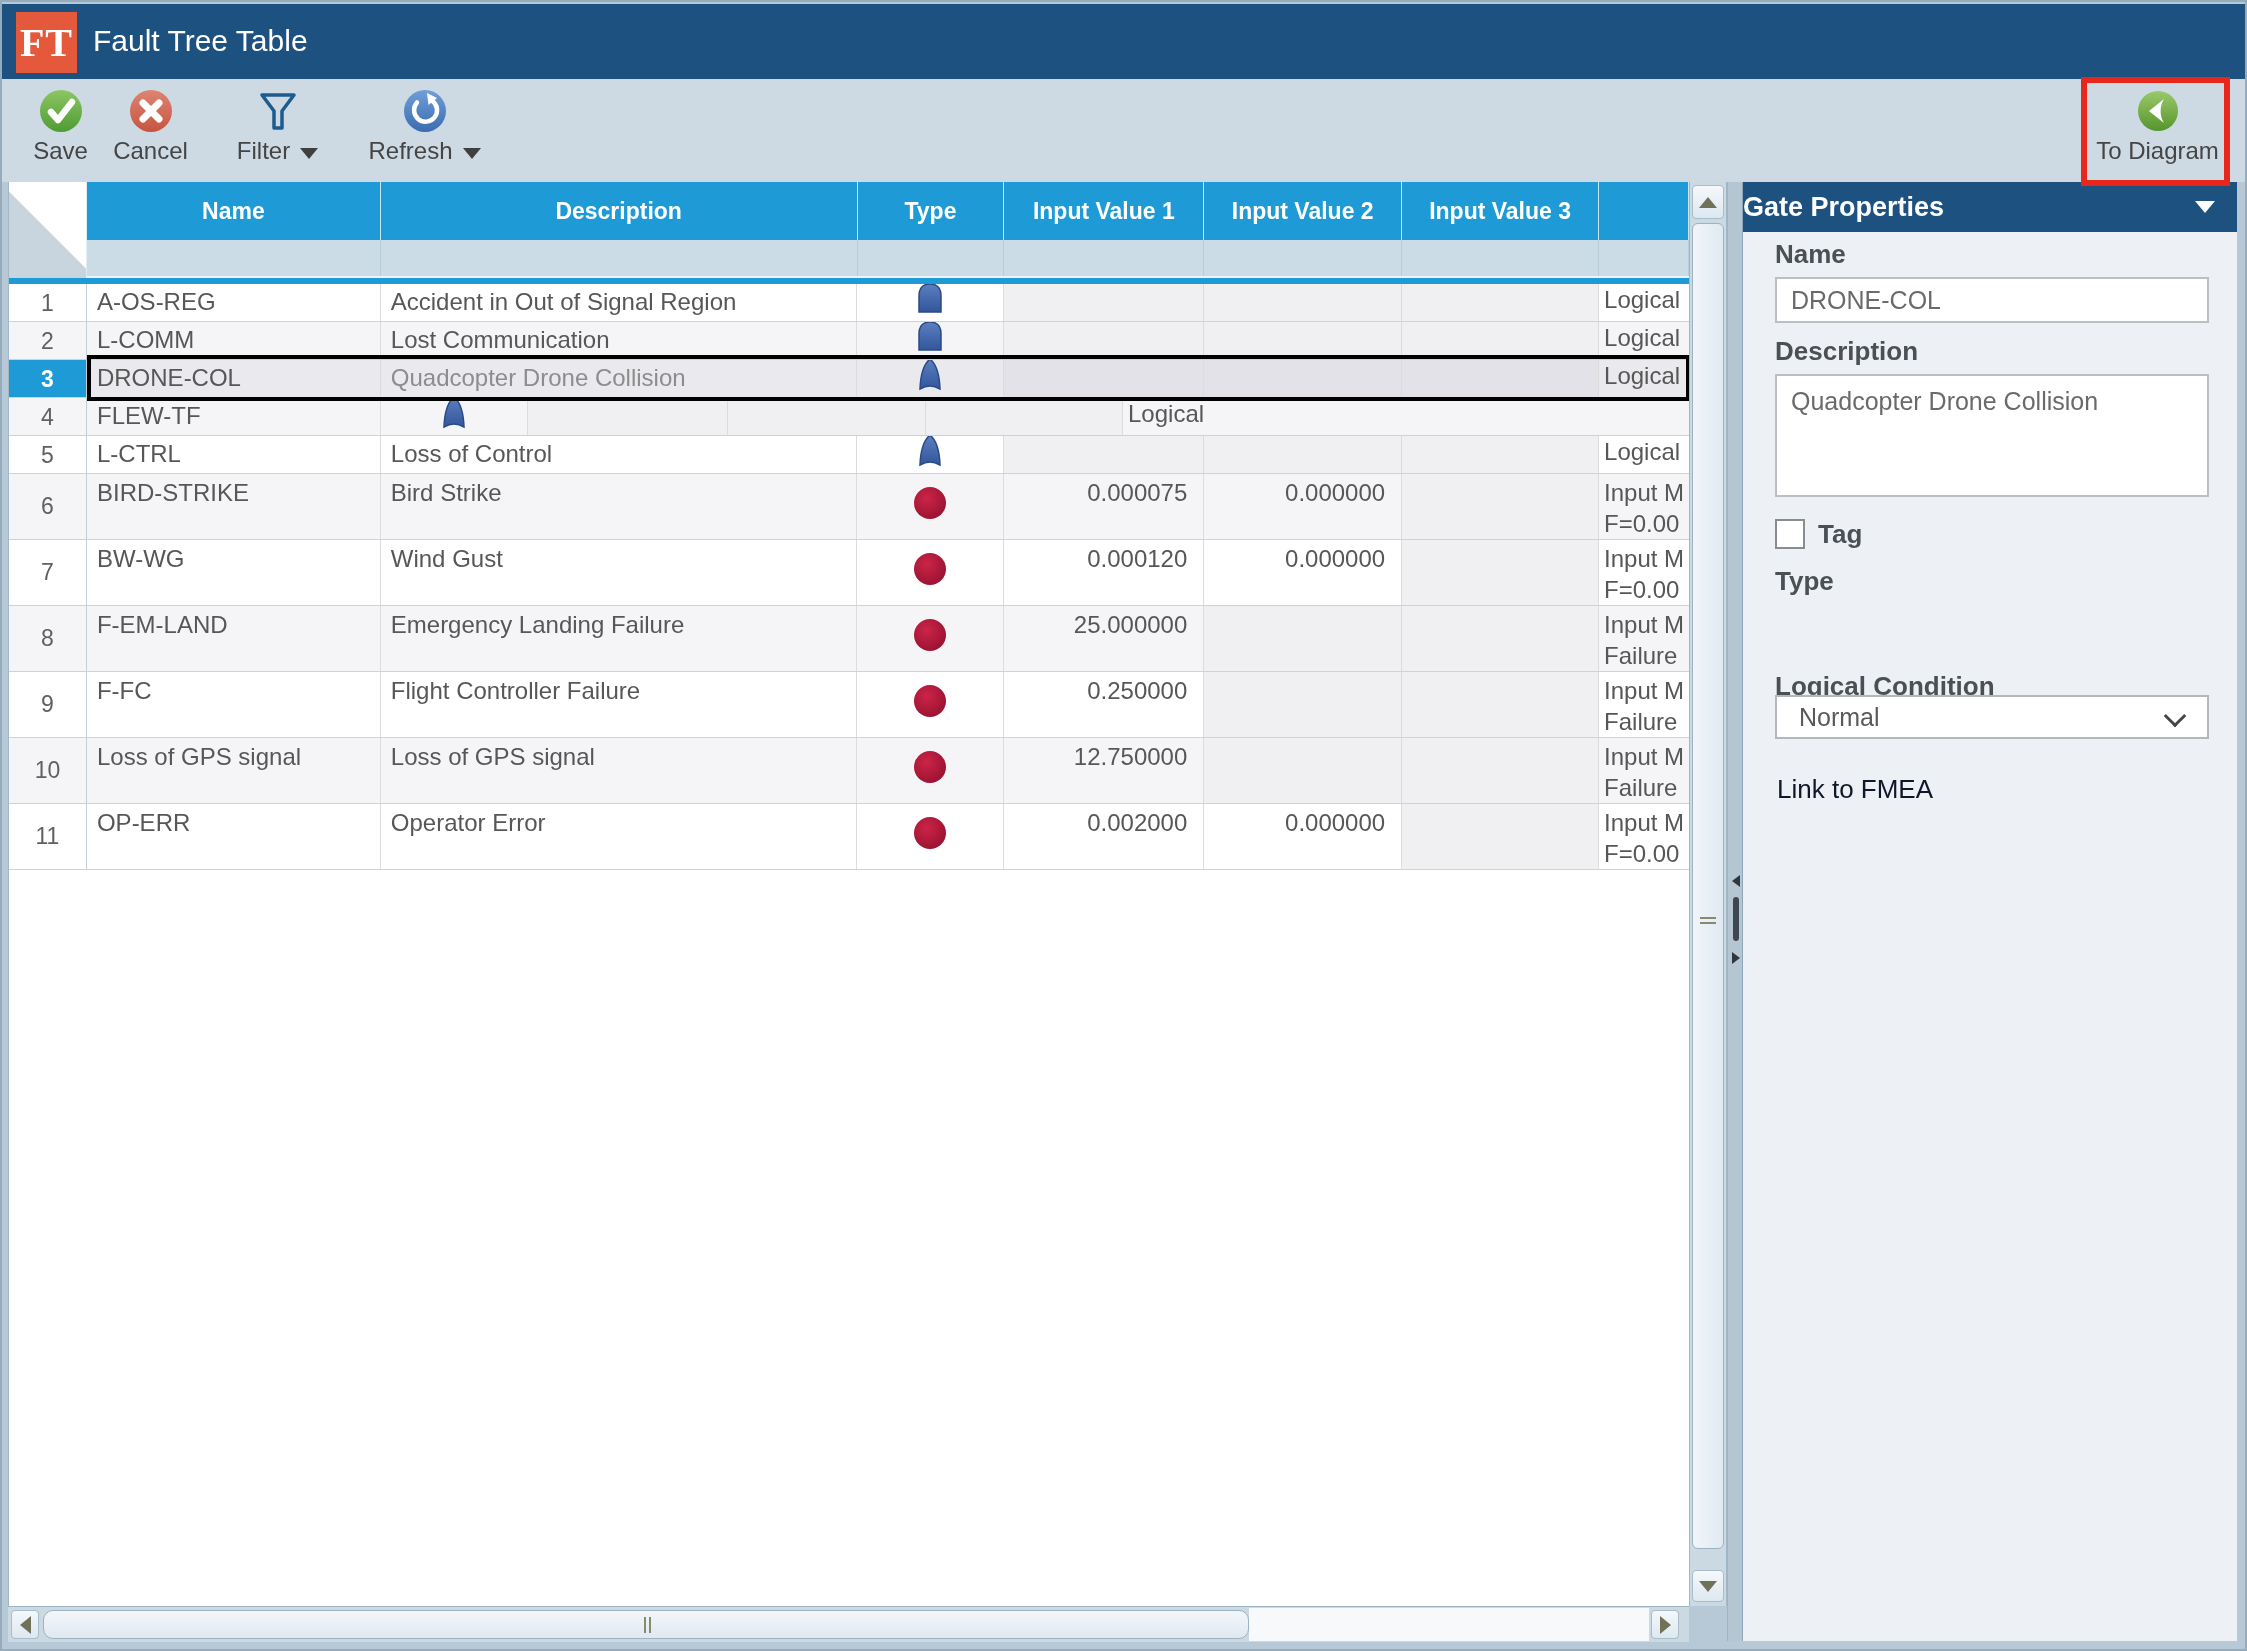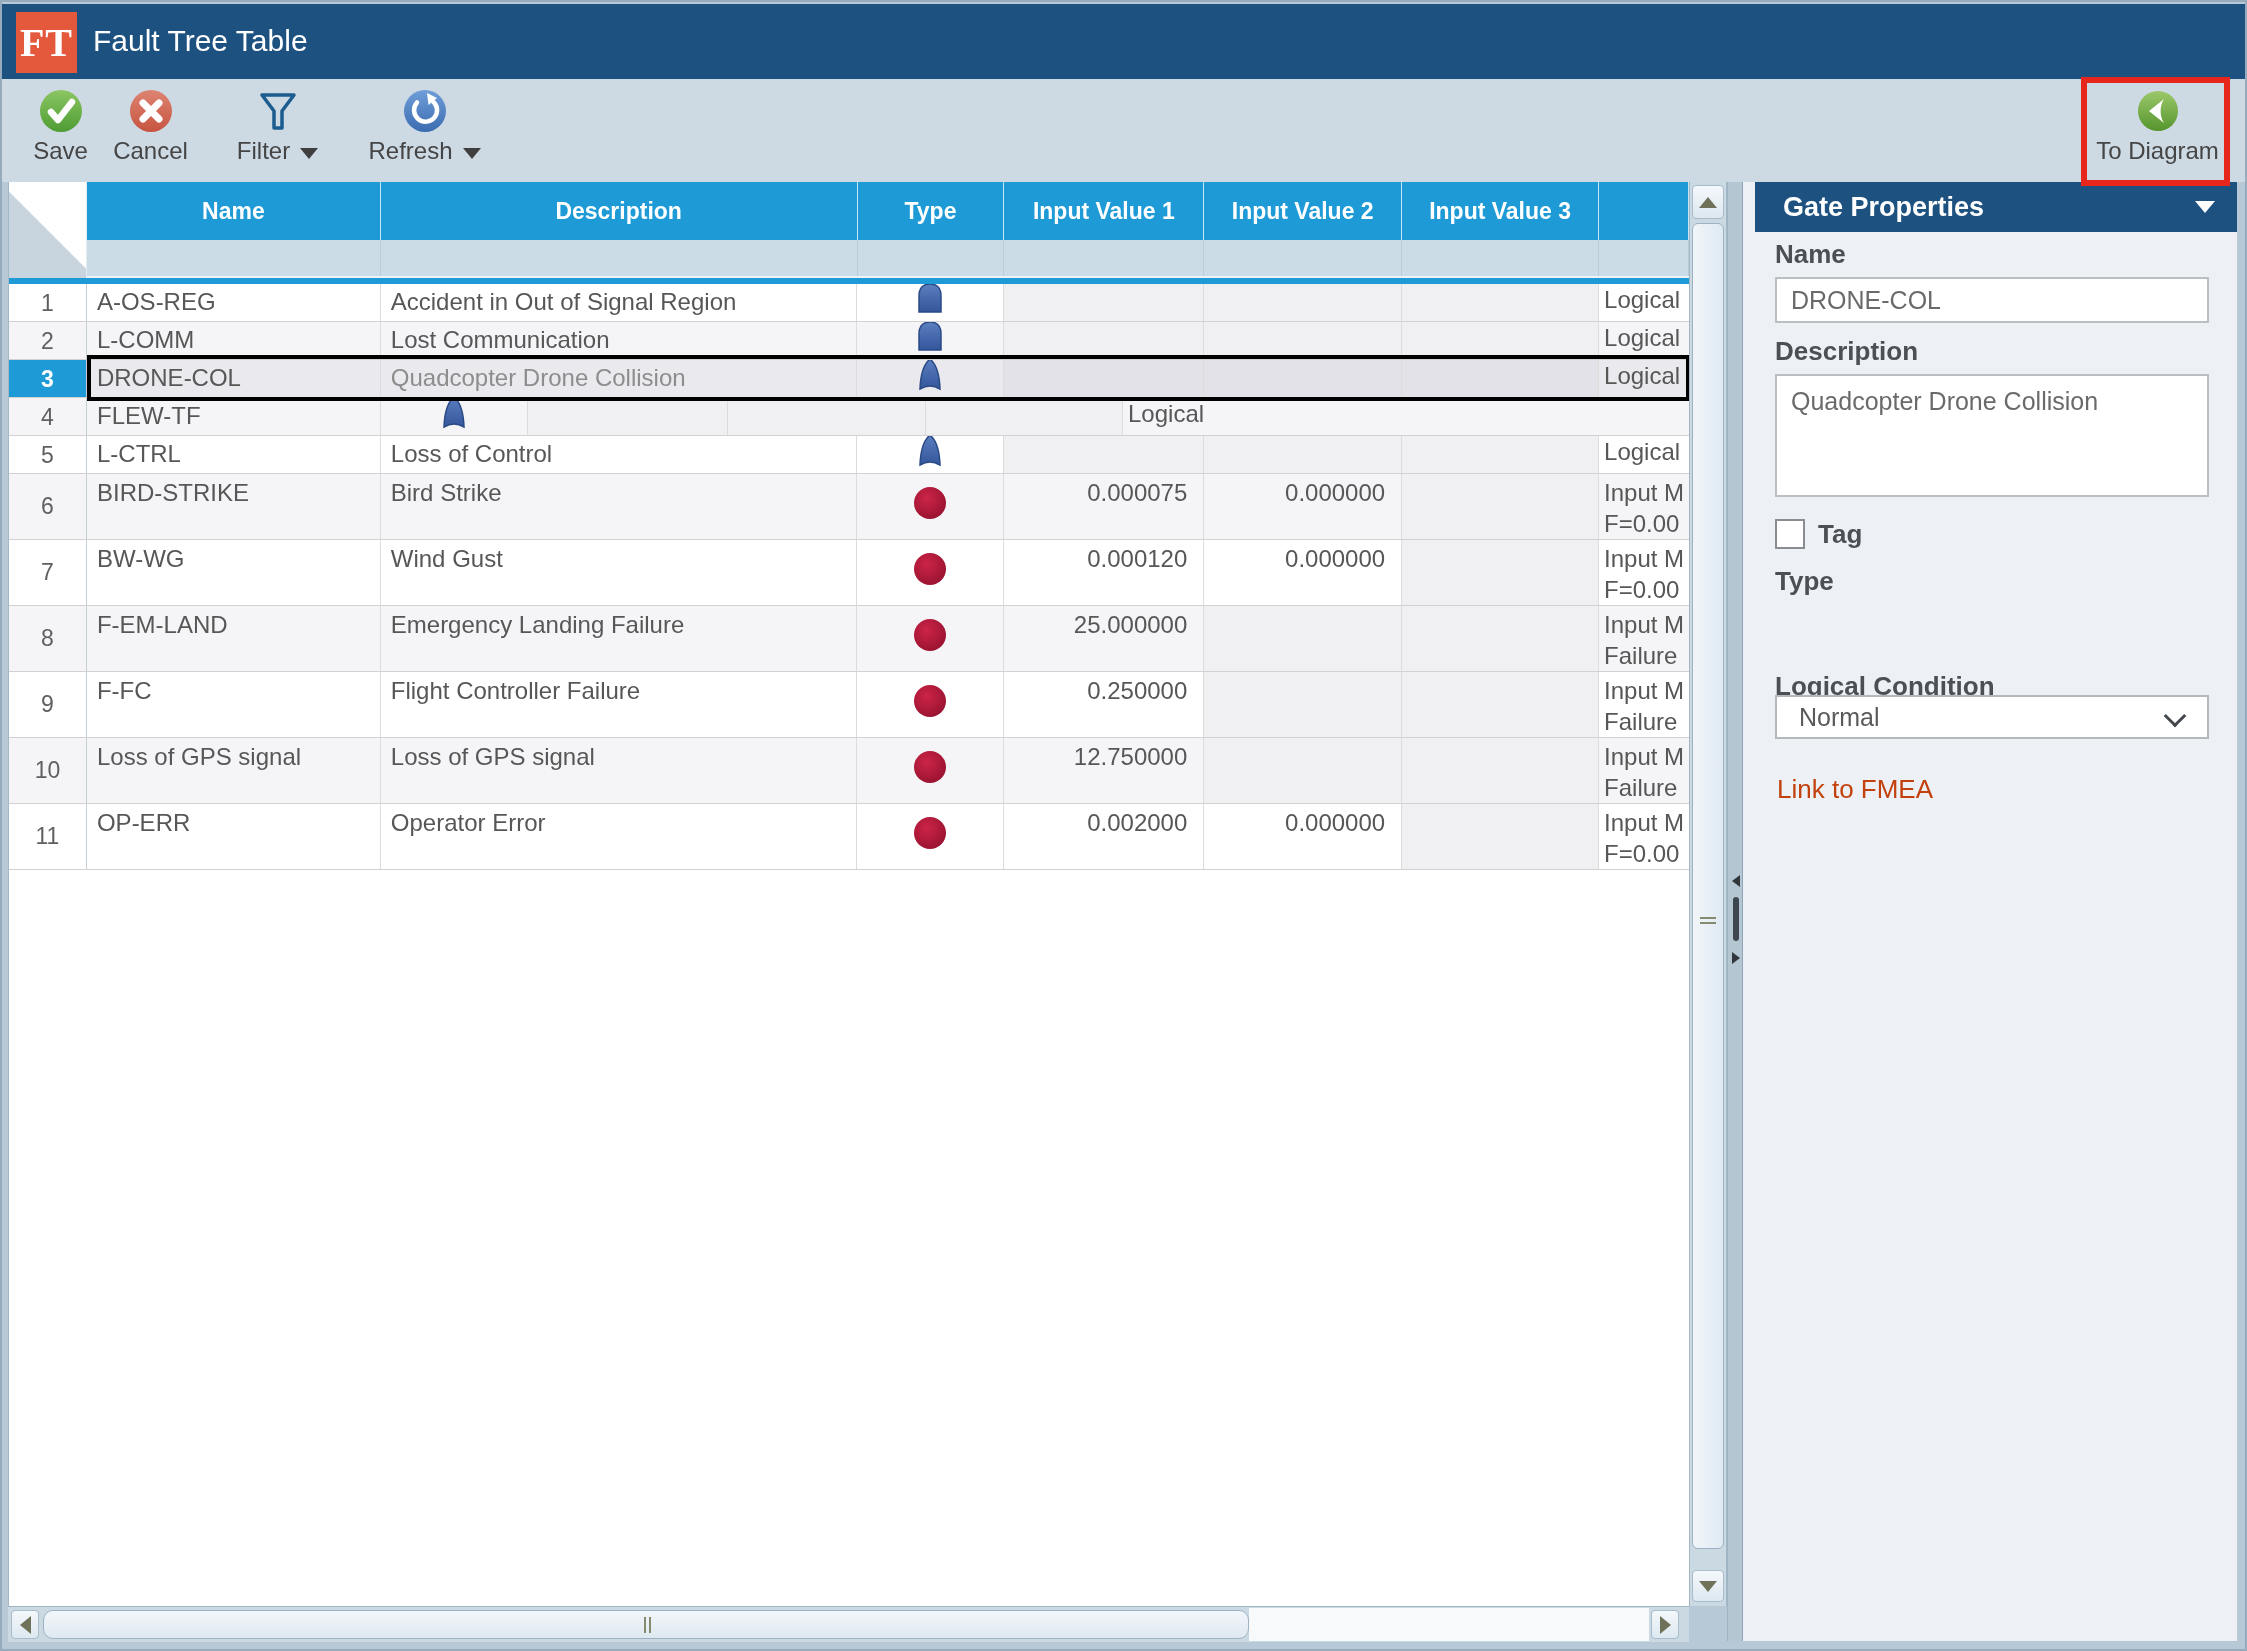--- a/index.html
+++ b/index.html
@@ -89,36 +89,36 @@
             border-left:1px solid #9fb4c2;box-sizing:border-box;}
   .sp-left{position:absolute;left:4px;top:693px;width:0;height:0;border-top:6px solid transparent;
            border-bottom:6px solid transparent;border-right:8px solid #30363c;}
   .sp-bar{position:absolute;left:5px;top:715px;width:6px;height:44px;background:#3e474f;border-radius:3px;}
   .sp-right{position:absolute;left:4px;top:770px;width:0;height:0;border-top:6px solid transparent;
             border-bottom:6px solid transparent;border-left:8px solid #30363c;}
   
   .panel{position:absolute;left:1742px;top:182px;width:495px;height:1459px;background:#edf1f6;
          border-left:1px solid #8fa6b8;box-sizing:border-box;}
   .phead{position:relative;height:50px;background:#1d5180;color:#fff;font-weight:bold;font-size:27px;
-         line-height:50px;padding-left:28px;margin-left:12px;}
+         line-height:50px;}
   .pcaret{position:absolute;right:22px;top:19px;width:0;height:0;border-left:10px solid transparent;
           border-right:10px solid transparent;border-top:12px solid #fff;}
   .plabel{position:absolute;left:32px;font-size:26px;font-weight:bold;color:#4b5055;}
   .pinput{position:absolute;left:32px;width:434px;background:#fff;border:2px solid #bbbfc3;
           box-sizing:border-box;font-size:25px;color:#6a6a6a;}
   .pname{top:95px;height:46px;line-height:42px;padding-left:14px;}
   .pdesc{top:192px;height:123px;padding:10px 14px;line-height:31px;white-space:normal;}
   .pselect{position:absolute;left:32px;width:434px;height:44px;background:#fff;border:2px solid #b4b8bc;
            box-sizing:border-box;font-size:25px;color:#5a5a5a;line-height:40px;padding-left:22px;}
   .chev{position:absolute;right:24px;top:11px;width:13px;height:13px;border-right:3px solid #43484d;
         border-bottom:3px solid #43484d;transform:rotate(45deg);}
   .pcheck{position:absolute;left:32px;top:337px;width:30px;height:30px;background:#fff;
           border:2px solid #898d91;box-sizing:border-box;}
   .pchecklabel{position:absolute;left:75px;top:337px;font-size:26px;font-weight:bold;color:#4b5055;line-height:30px;}
-  .plink{position:absolute;left:34px;top:592px;font-size:26px;color:#c2410c;text-decoration:none;}
+  .plink{position:absolute;left:34px;top:592px;font-size:26px;color:#0f172a;text-decoration:none;}
 </style>
 </head>
 <body>
 
 <div id="app">
 
   <div class="titlebar">
     <div class="ftlogo">FT</div>
     <div class="apptitle">Fault Tree Table</div>
   </div>

